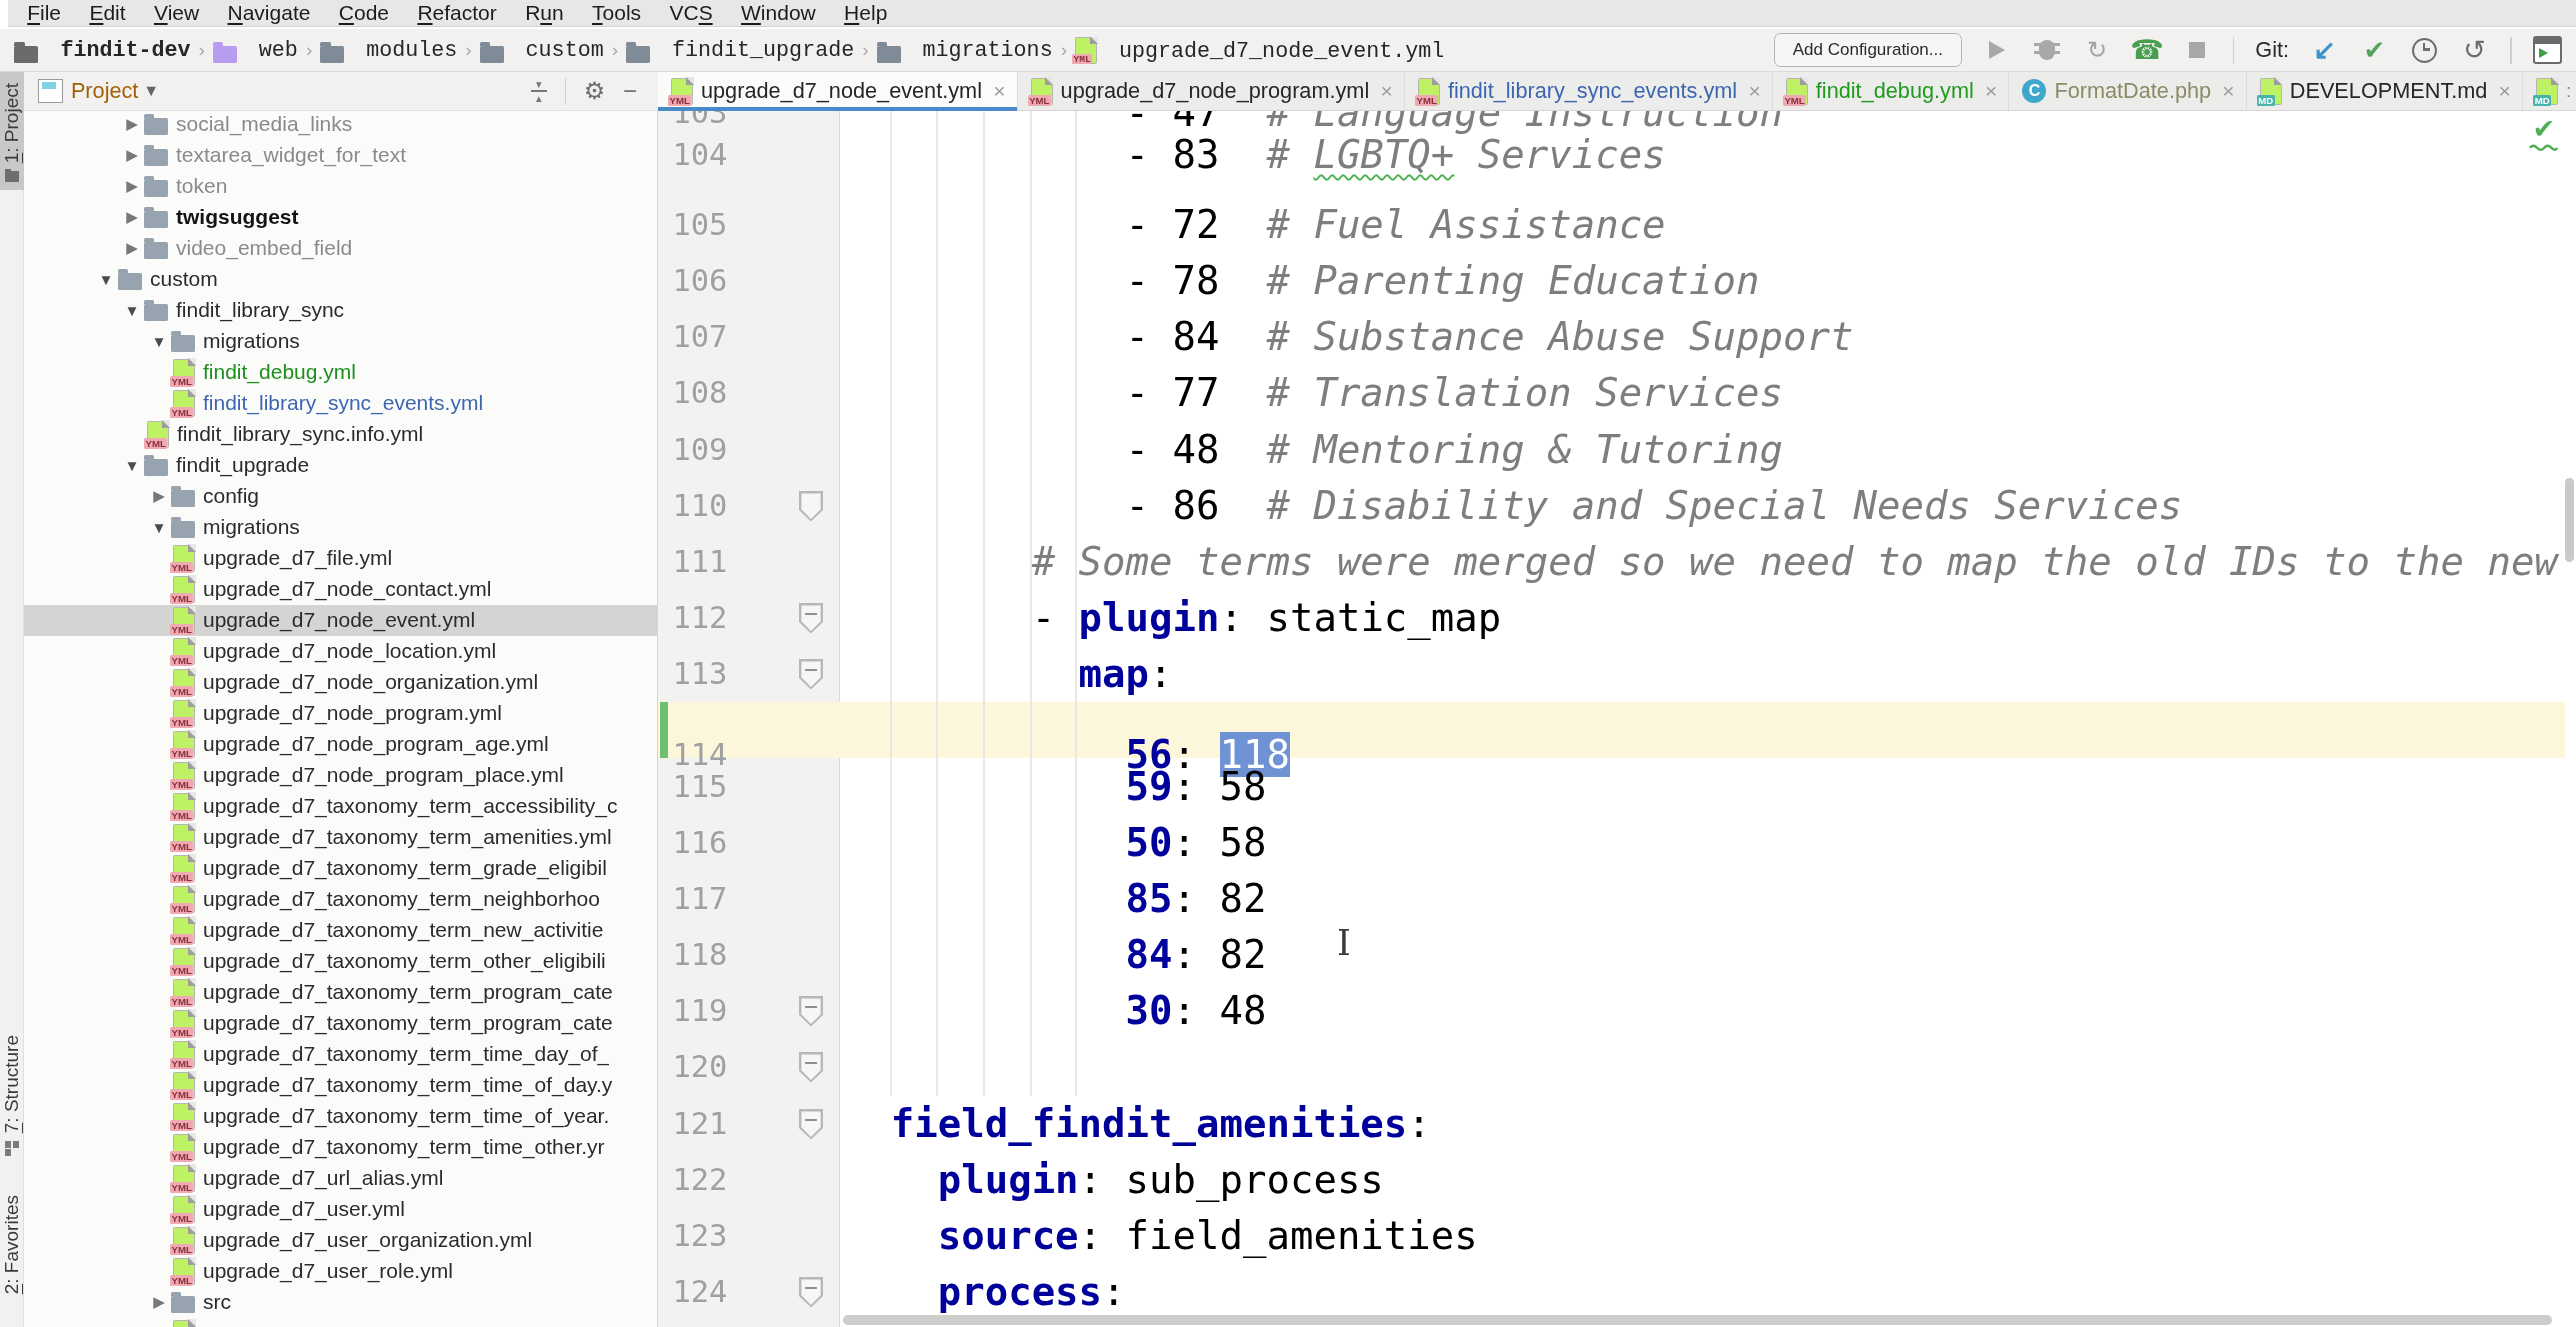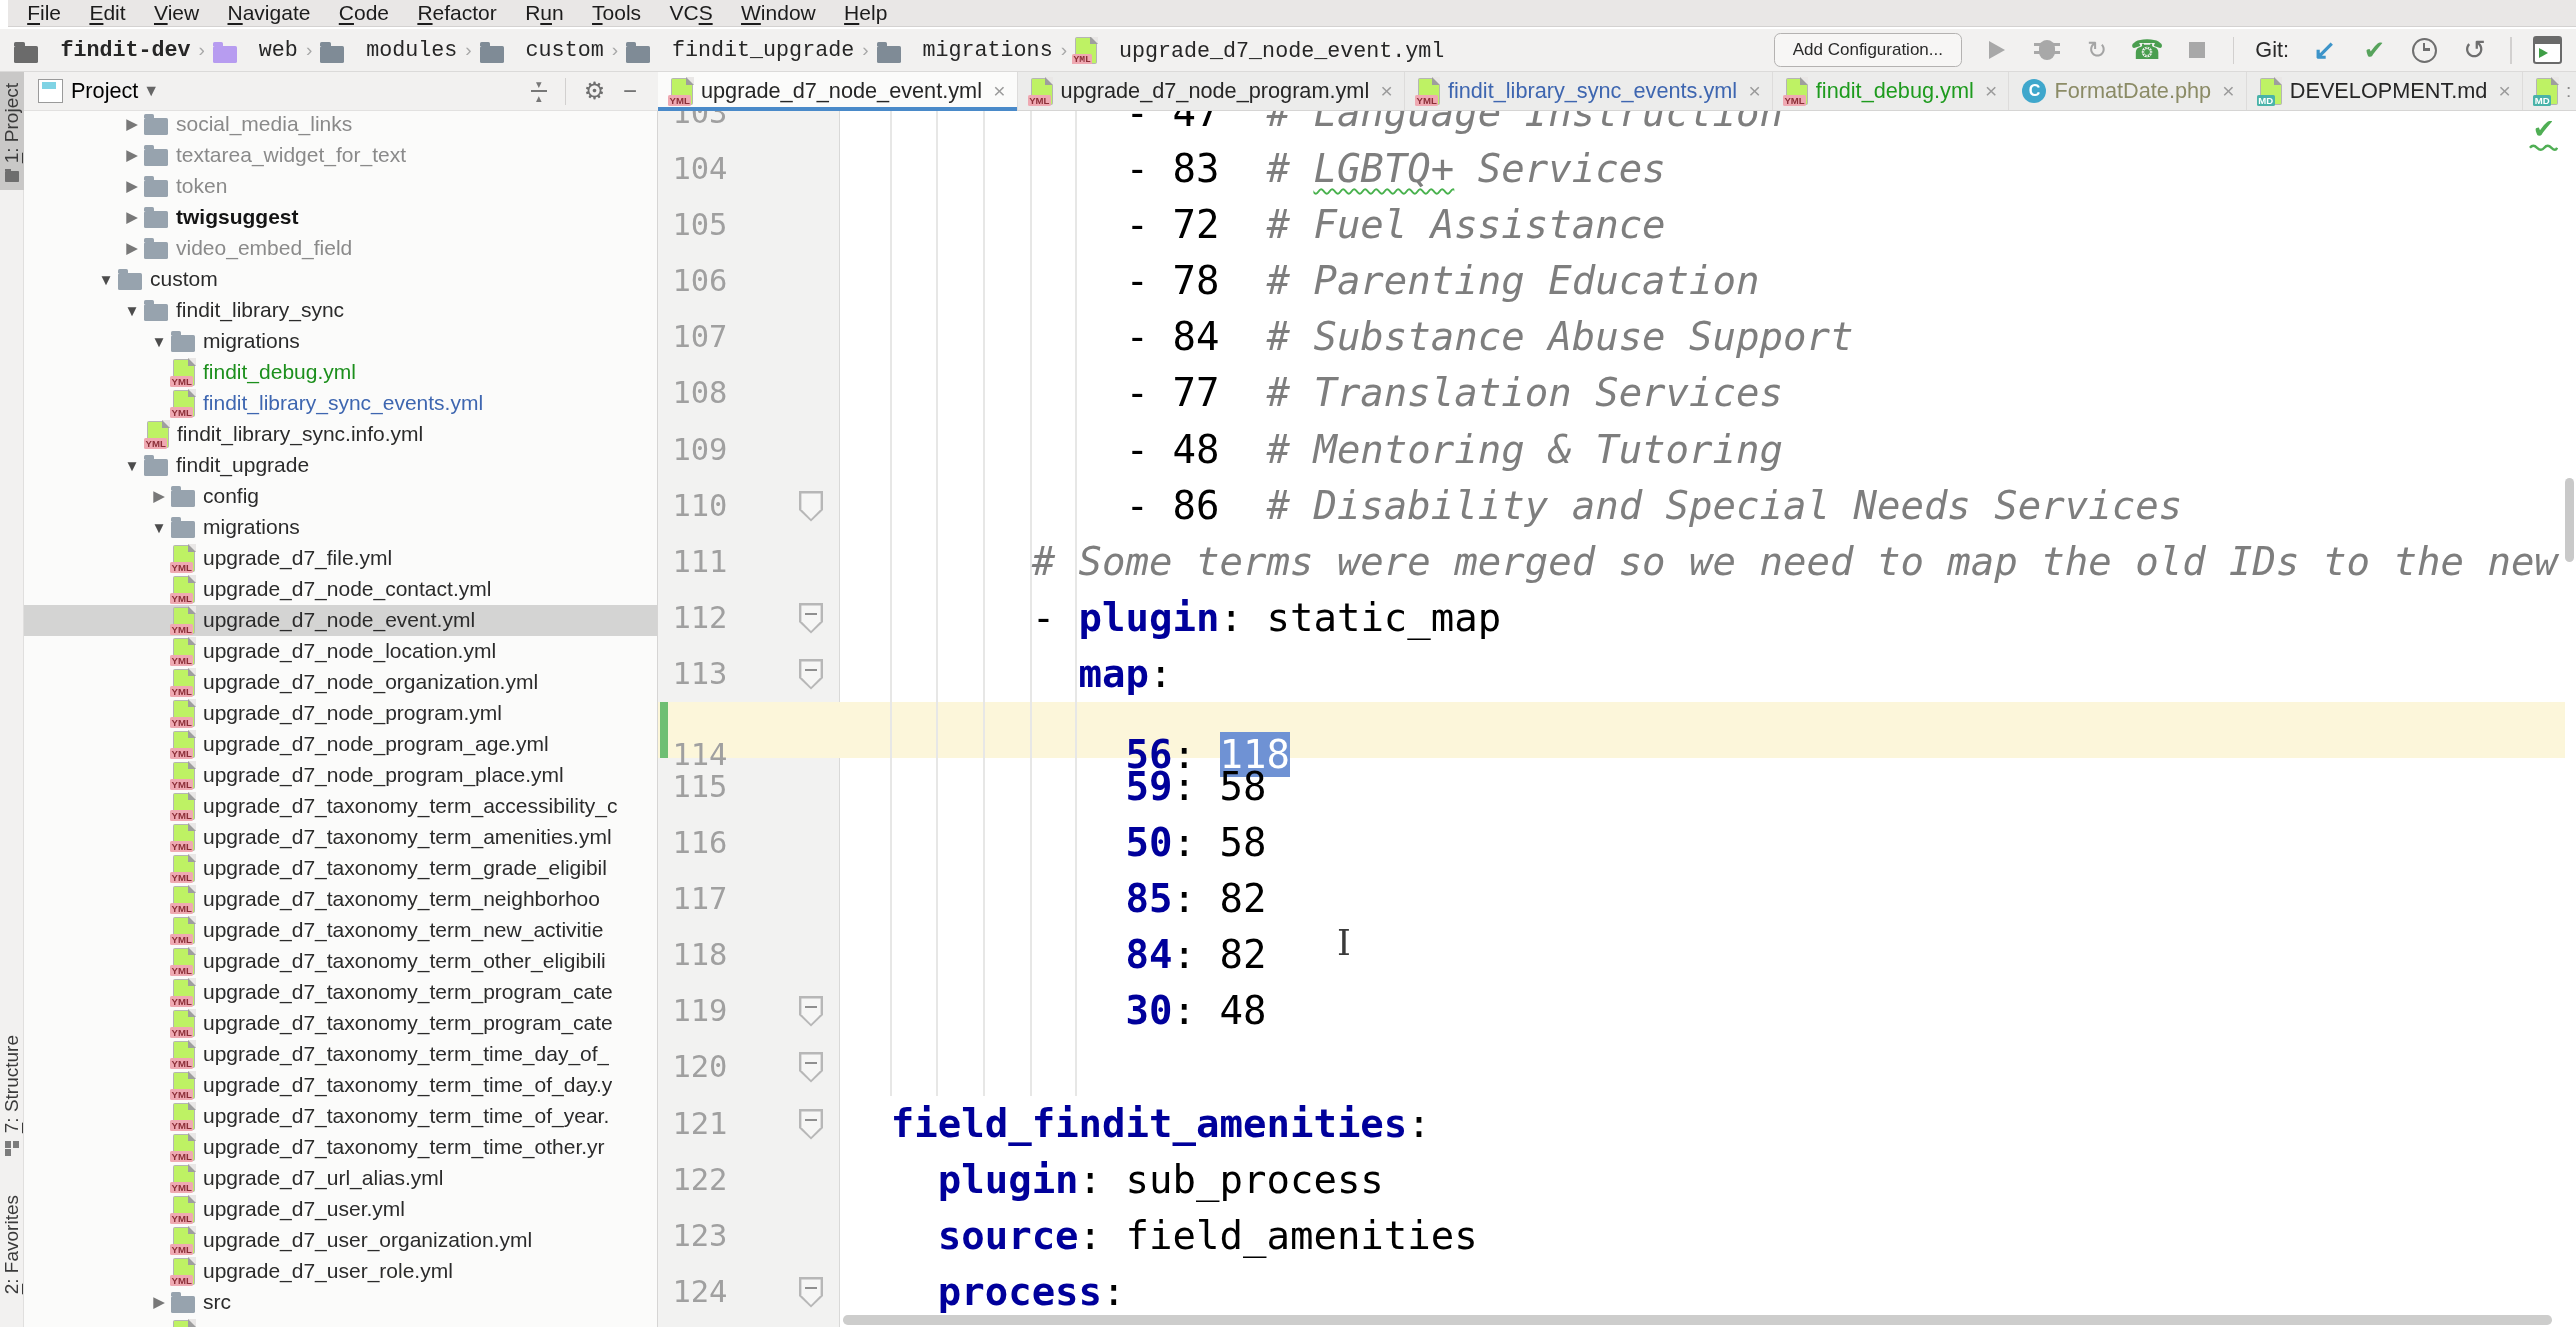--- a/index.html
+++ b/index.html
@@ -31,21 +31,21 @@
   .clockic{width:21px;height:21px;border:2.4px solid #6f6f6f;border-radius:50%;position:relative;}
   .clockic:before{content:"";position:absolute;left:8.8px;top:3.2px;width:2.4px;height:7.2px;background:#6f6f6f;}
   .clockic:after{content:"";position:absolute;left:8.8px;top:8.8px;width:7.2px;height:2.4px;background:#6f6f6f;}
   .termic{width:29px;height:24px;border:2.4px solid #6a6a6a;border-radius:3.2px;background:#fff;position:relative;}
   .termic:before{content:"";position:absolute;left:0;top:0;width:100%;height:5.6px;background:#6a6a6a;}
   .termic:after{content:"";position:absolute;left:4.8px;top:9.6px;width:0;height:0;
                 border-left:9.6px solid #3f9e46;border-top:5.6px solid transparent;border-bottom:5.6px solid transparent;}
   
   .phead{position:absolute;left:24px;top:72px;width:634px;height:39px;background:#f2f1f0;
          display:flex;align-items:center;box-sizing:border-box;padding:0 21px 0 14.4px;border-bottom:1.6px solid #e2e1e0;}
-  .phead-title{font-size:21.7px;color:#000000;margin:0 4.8px 0 8px;}
+  .phead-title{font-size:21.7px;color:#a16207;margin:0 4.8px 0 8px;}
   .phead-caret{font-size:16px;color:#666;margin-right:8px;}
   .projic{width:22.5px;height:22.5px;border:1.6px solid #9a9a9a;background:#fff;position:relative;}
   .projic:before{content:"";position:absolute;left:2.4px;top:2.4px;width:14.4px;height:6.4px;background:#7fd3e4;}
   .phicons{margin-left:auto;display:flex;align-items:center;gap:17.7px;}
   .collapse-ic{display:flex;flex-direction:column;align-items:center;gap:1.6px;}
   .collapse-ic .b{width:16px;height:2.4px;background:#777;}
   .collapse-ic .t{font-size:11.2px;color:#777;line-height:8px;}
   .gear{font-size:24px;color:#6e6e6e;}
   .minim{font-size:24px;color:#6e6e6e;}
   .tabbar{position:absolute;left:658px;top:72px;width:1918px;height:39px;background:#ececeb;
@@ -537,21 +537,21 @@
     <div class="iguide" style="left:232px;"></div>
     <div class="iguide" style="left:278px;"></div>
     <div class="iguide" style="left:325px;"></div>
     <div class="iguide" style="left:372px;"></div>
     <div class="iguide" style="left:417px;"></div>
     <div id="lines">
         <div class="eline" style="top: -26.5px;">
           <span class="lnum">103</span>
           <pre class="code"><span class="tk-p">            - 47  </span><span class="tk-c"># Language Instruction</span></pre>
         </div>
-        <div class="eline" style="top: 30px;">
+        <div class="eline" style="top: 16px;">
           <span class="lnum">104</span>
           <pre class="code"><span class="tk-p">            - 83  </span><span class="tk-c"># </span><span class="tk-cs">LGBTQ+</span><span class="tk-c"> Services</span></pre>
         </div>
         <div class="eline" style="top: 86px;">
           <span class="lnum">105</span>
           <pre class="code"><span class="tk-p">            - 72  </span><span class="tk-c"># Fuel Assistance</span></pre>
         </div>
         <div class="eline" style="top: 142px;">
           <span class="lnum">106</span>
           <pre class="code"><span class="tk-p">            - 78  </span><span class="tk-c"># Parenting Education</span></pre>

